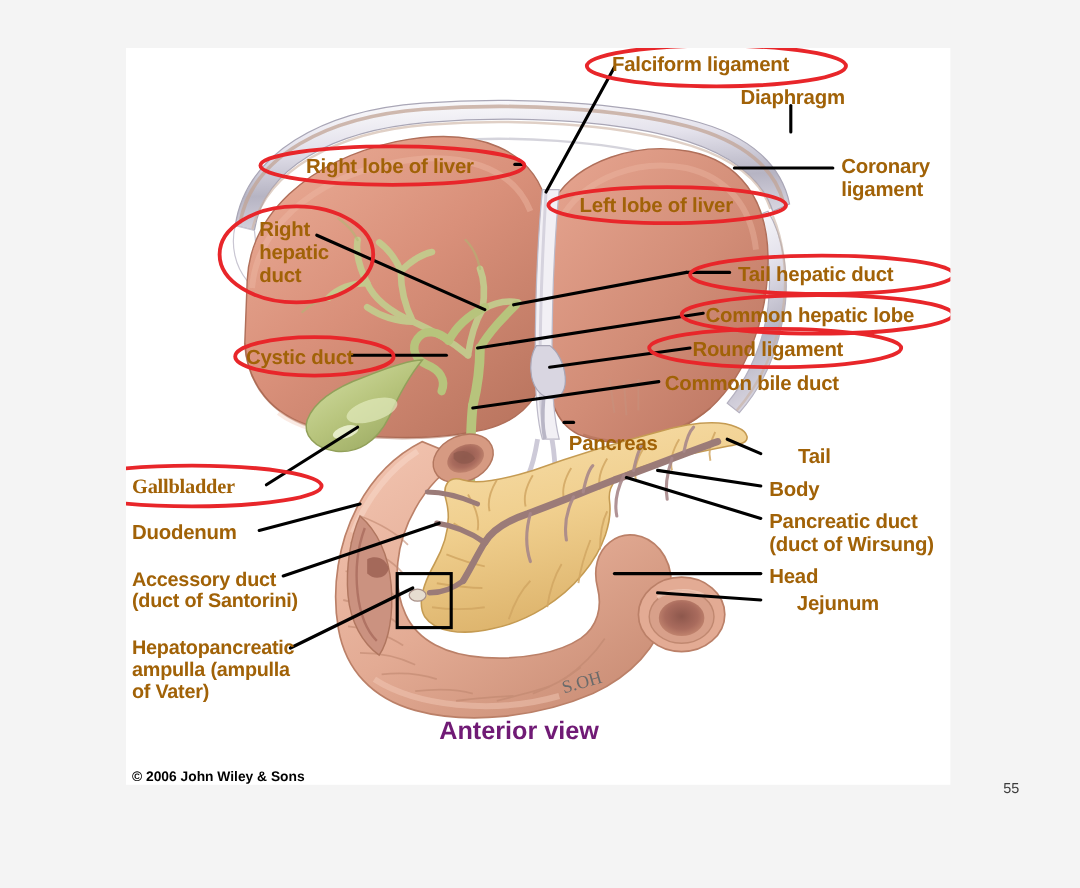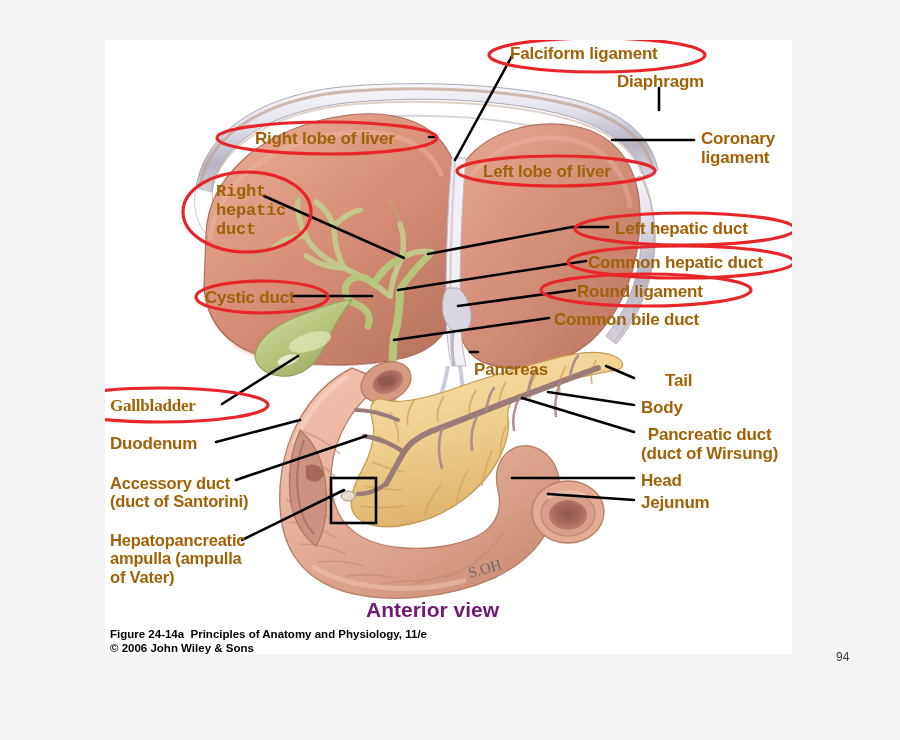--- a/index.html
+++ b/index.html
@@ -347,43 +347,42 @@
       <text x="470" y="578" transform="rotate(-16 470 578)" font-family="Liberation Serif, serif" font-size="15" fill="#6b6b6b">S.OH</text>
     </g>
   </svg>
 
   <div class="lbl sz17" style="left:510px; top:44px;">Falciform ligament</div>
   <div class="lbl sz17" style="left:617px; top:72px;">Diaphragm</div>
   <div class="lbl sz17" style="left:701px; top:129px;">Coronary
 ligament</div>
   <div class="lbl sz17" style="left:255px; top:129px;">Right lobe of liver</div>
   <div class="lbl sz17" style="left:483px; top:162px;">Left lobe of liver</div>
-  <div class="lbl sz17" style="left:216px; top:182px;font-family:Liberation Mono, monospace;">Right
+  <div class="lbl sz17" style="left:216px; top:182px;">Right
 hepatic
 duct</div>
-  <div class="lbl sz17" style="left:615px; top:219px;">Left hepatic duct</div>
-  <div class="lbl sz17" style="left:588px; top:253px;">Common hepatic duct</div>
+  <div class="lbl sz17" style="left:615px; top:219px;">Tail hepatic duct</div>
+  <div class="lbl sz17" style="left:588px; top:253px;">Common hepatic lobe</div>
   <div class="lbl sz17" style="left:577px; top:282px;">Round ligament</div>
   <div class="lbl sz17" style="left:554px; top:310px;">Common bile duct</div>
   <div class="lbl sz17" style="left:205px; top:288px;">Cystic duct</div>
   <div class="lbl sz17" style="left:110px; top:396px;font-family:Liberation Serif, serif;">Gallbladder</div>
   <div class="lbl sz17" style="left:110px; top:434px;">Duodenum</div>
   <div class="lbl sz16" style="left:110px; top:474px;">Accessory duct
 (duct of Santorini)</div>
   <div class="lbl sz16" style="left:110px; top:531px;">Hepatopancreatic
 ampulla (ampulla
 of Vater)</div>
   <div class="lbl sz17" style="left:474px; top:360px;">Pancreas</div>
   <div class="lbl sz17" style="left:626px; top:371px;margin-left:39px;">Tail</div>
   <div class="lbl sz17" style="left:641px; top:398px;">Body</div>
-  <div class="lbl sz17" style="left:641px; top:425px;text-align:center;">Pancreatic duct
+  <div class="lbl sz17" style="left:641px; top:425px;">Pancreatic duct
 (duct of Wirsung)</div>
   <div class="lbl sz17" style="left:641px; top:471px;">Head</div>
-  <div class="lbl sz17" style="left:641px; top:493px;">Jejunum</div>
+  <div class="lbl sz17" style="left:664px; top:493px;">Jejunum</div>
 
   <div class="anterior" style="left:366px; top:598px;">Anterior view</div>
 
-  <div class="caption" style="left:110px; top:627px;">Figure 24-14a  Principles of Anatomy and Physiology, 11/e</div>
   <div class="caption" style="left:110px; top:641px;">© 2006 John Wiley &amp; Sons</div>
 
-  <div class="slideno" style="left:836px; top:650px;">94</div>
+  <div class="slideno" style="left:836px; top:650px;">55</div>
 
 </div>
 
 </body></html>

